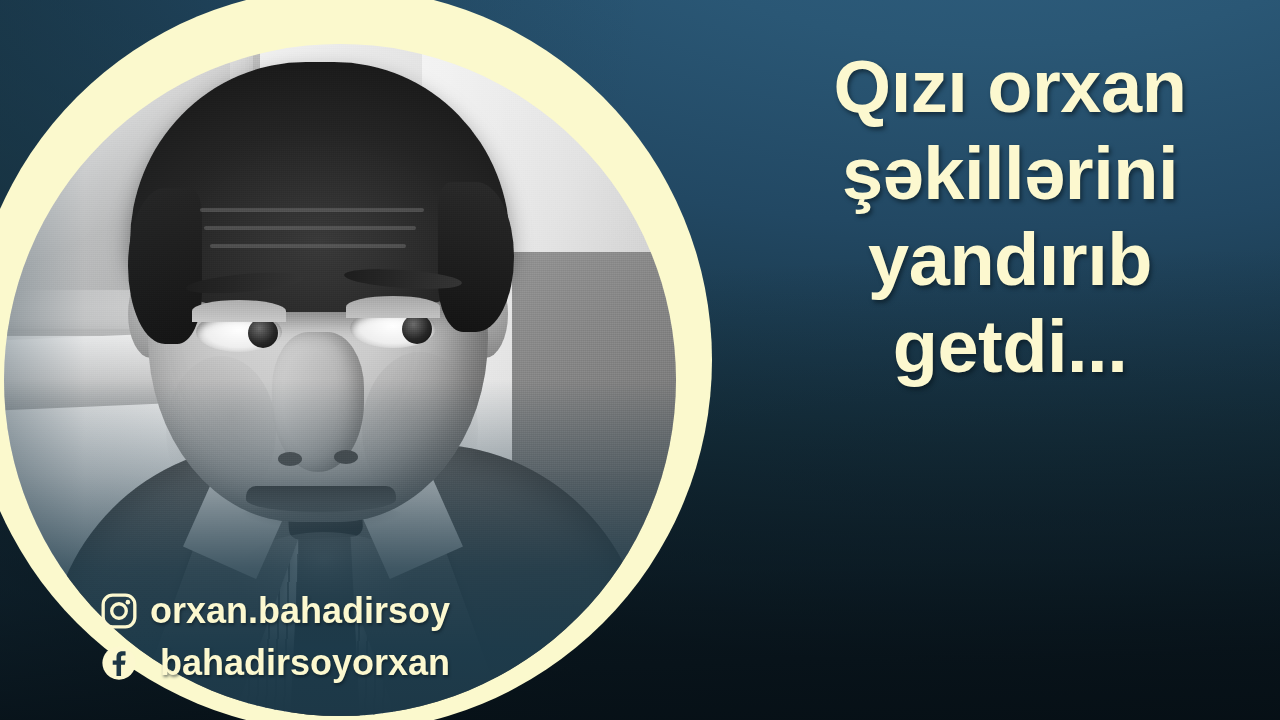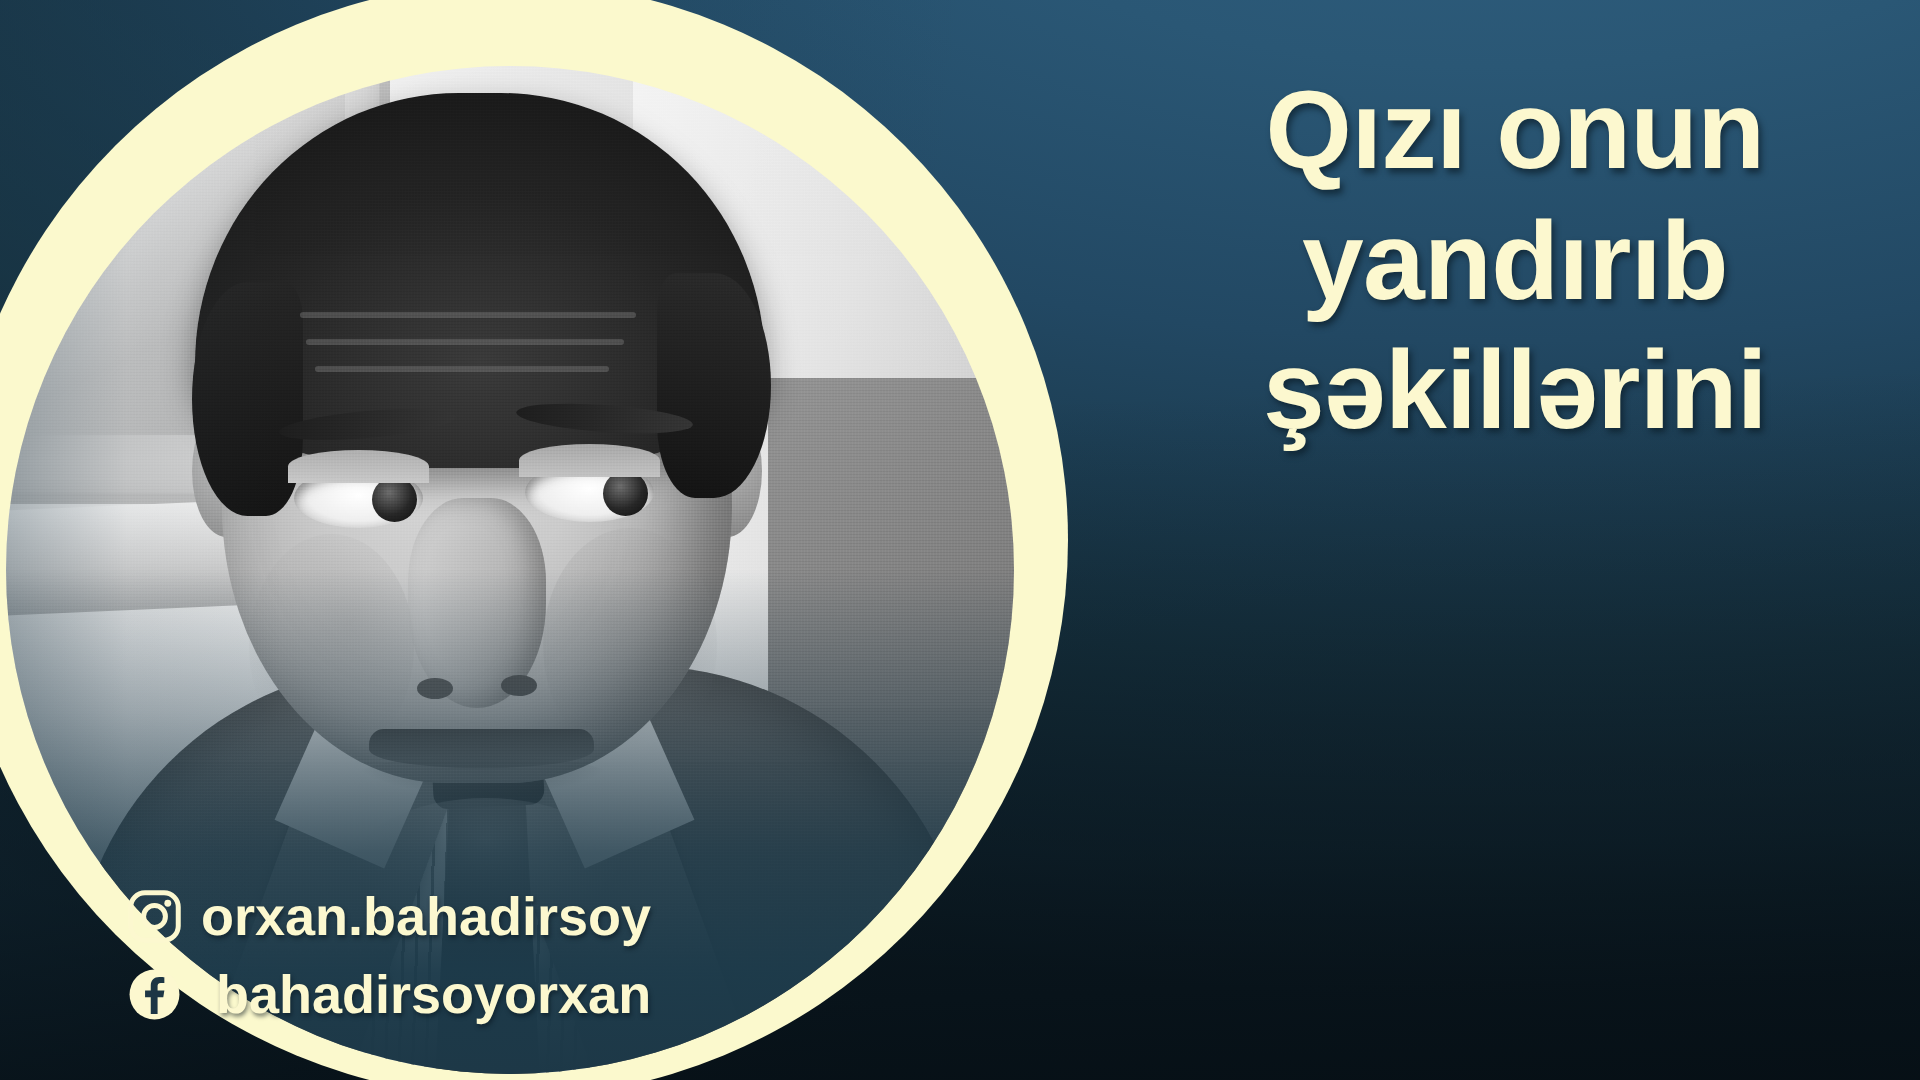--- a/index.html
+++ b/index.html
@@ -278,21 +278,21 @@
     font-size: 74px;
     line-height: 1.17;
     letter-spacing: -0.5px;
     text-shadow: 2px 3px 4px rgba(5,18,26,0.55);
   }
   .headline .ln { display:block; white-space: nowrap; }
 
   
   .socials {
     position: absolute;
-    left: 84px;
+    left: 100px;
     bottom: 36px;
   }
   .social-row {
     display: flex;
     align-items: center;
     gap: 12px;
     margin-bottom: 10px;
   }
   .social-row:last-child { margin-bottom: 0; gap: 22px; }
   .social-label {
@@ -360,23 +360,24 @@
         <div class="chin"></div>
 
         <div class="photo-grain"></div>
       </div>
       <div class="photo-fade"></div>
       <div class="photo-fade-left"></div>
     </div>
   </div>
 
   <div class="headline">
-    <span class="ln">Qızı onun</span>
+    <span class="ln">Qızı orxan</span>
+    <span class="ln">şəkillərini</span>
     <span class="ln">yandırıb</span>
-    <span class="ln">şəkillərini</span>
+    <span class="ln">getdi...</span>
   </div>
 
   <div class="socials">
 
     <div class="social-row">
       <svg class="social-icon" viewBox="0 0 48 48">
         <rect x="4" y="4" width="40" height="40" rx="12" ry="12" fill="none" stroke="#fcf8cf" stroke-width="4.2"></rect>
         <circle cx="24" cy="24" r="9.2" fill="none" stroke="#fcf8cf" stroke-width="4.2"></circle>
         <circle cx="35.2" cy="12.8" r="2.9" fill="#fcf8cf"></circle>
       </svg>

